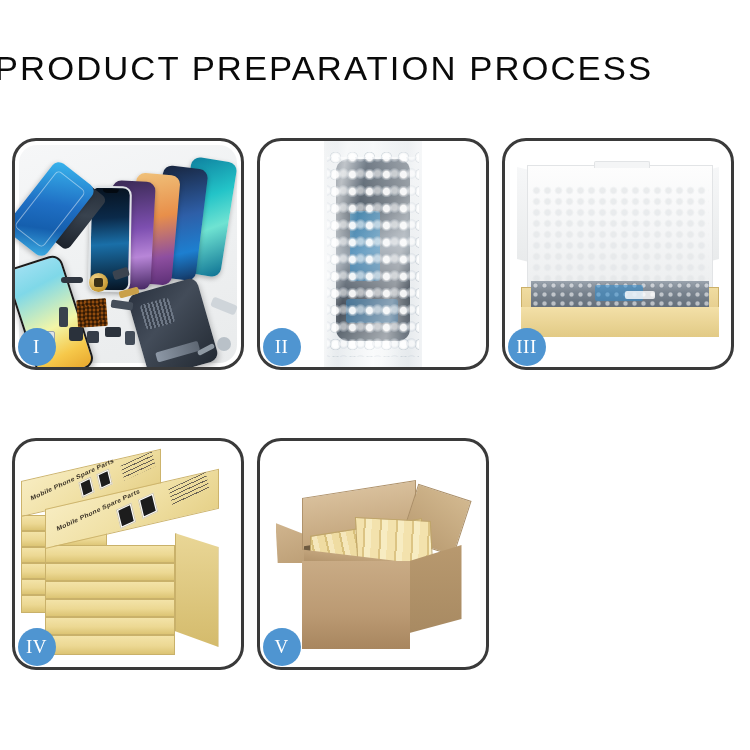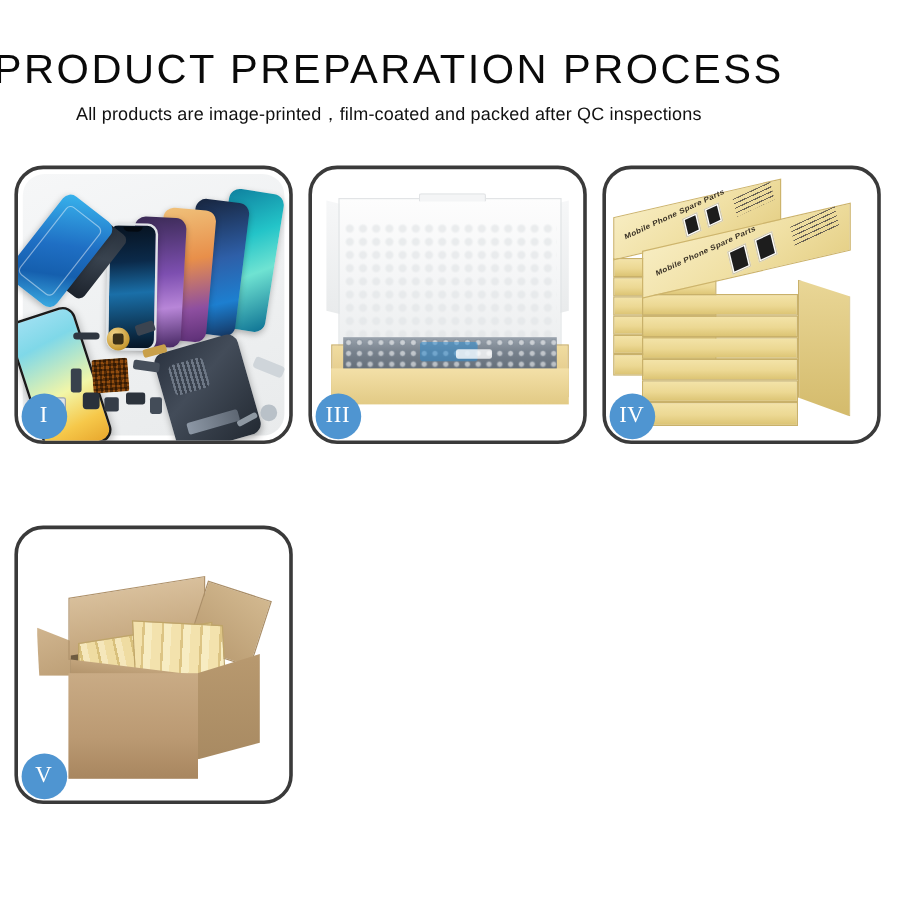--- a/index.html
+++ b/index.html
@@ -11,21 +11,21 @@
     width: 750px;
     height: 750px;
     overflow: hidden;
     font-family: "Liberation Sans", sans-serif;
     position: relative;
   }
 
   
   .header {
     width: 648px;
-    padding-top: 38px;
+    padding-top: 48px;
     text-align: center;
   }
   .title {
     font-family: "Liberation Sans", sans-serif;
     font-size: 34px;
     font-weight: 400;
     color: #0a0a0a;
     letter-spacing: 2.0px;
     line-height: 40px;
     white-space: nowrap;
@@ -436,21 +436,20 @@
     position:absolute; left:150px; top:24px; width:50px; height:34px;
     background:linear-gradient(140deg,rgba(255,255,255,.9),rgba(235,240,245,.5));
     clip-path: polygon(10% 0, 100% 18%, 78% 100%, 0 62%);
   }
 </style>
 </head>
 <body>
 
 <div class="header">
   <div class="title">PRODUCT PREPARATION PROCESS</div>
-  <div class="subtitle">All products are image-printed，film-coated and packed after QC inspections</div>
 </div>
 
 <div class="grid">
 
   <div class="cell">
     <div class="panel">
       <div class="stage">
         <div class="p1-bg"></div>
 
         <div class="phone ph-a"></div>
@@ -481,20 +480,33 @@
         <div class="part pt9"></div>
         <div class="part pt10"></div>
         <div class="part pt11"></div>
         <div class="part pt12"></div>
         <div class="part pt13"></div>
       </div>
     </div>
     <div class="badge">I</div>
   </div>
 
+  <div class="cell">
+    <div class="panel">
+      <div class="stage">
+        <div class="p2-wrap">
+          <div class="p2-phone"></div>
+          <div class="p2-bubbles"></div>
+          <div class="p2-bubbles2"></div>
+          <div class="p2-sheen"></div>
+        </div>
+      </div>
+    </div>
+    <div class="badge">II</div>
+  </div>
 
   <div class="cell">
     <div class="panel">
       <div class="stage p3">
         <div class="p3-lidflapL"></div>
         <div class="p3-lidflapR"></div>
         <div class="p3-lid"></div>
         <div class="p3-foam"></div>
         <div class="p3-body"></div>
         <div class="p3-inner"></div>

